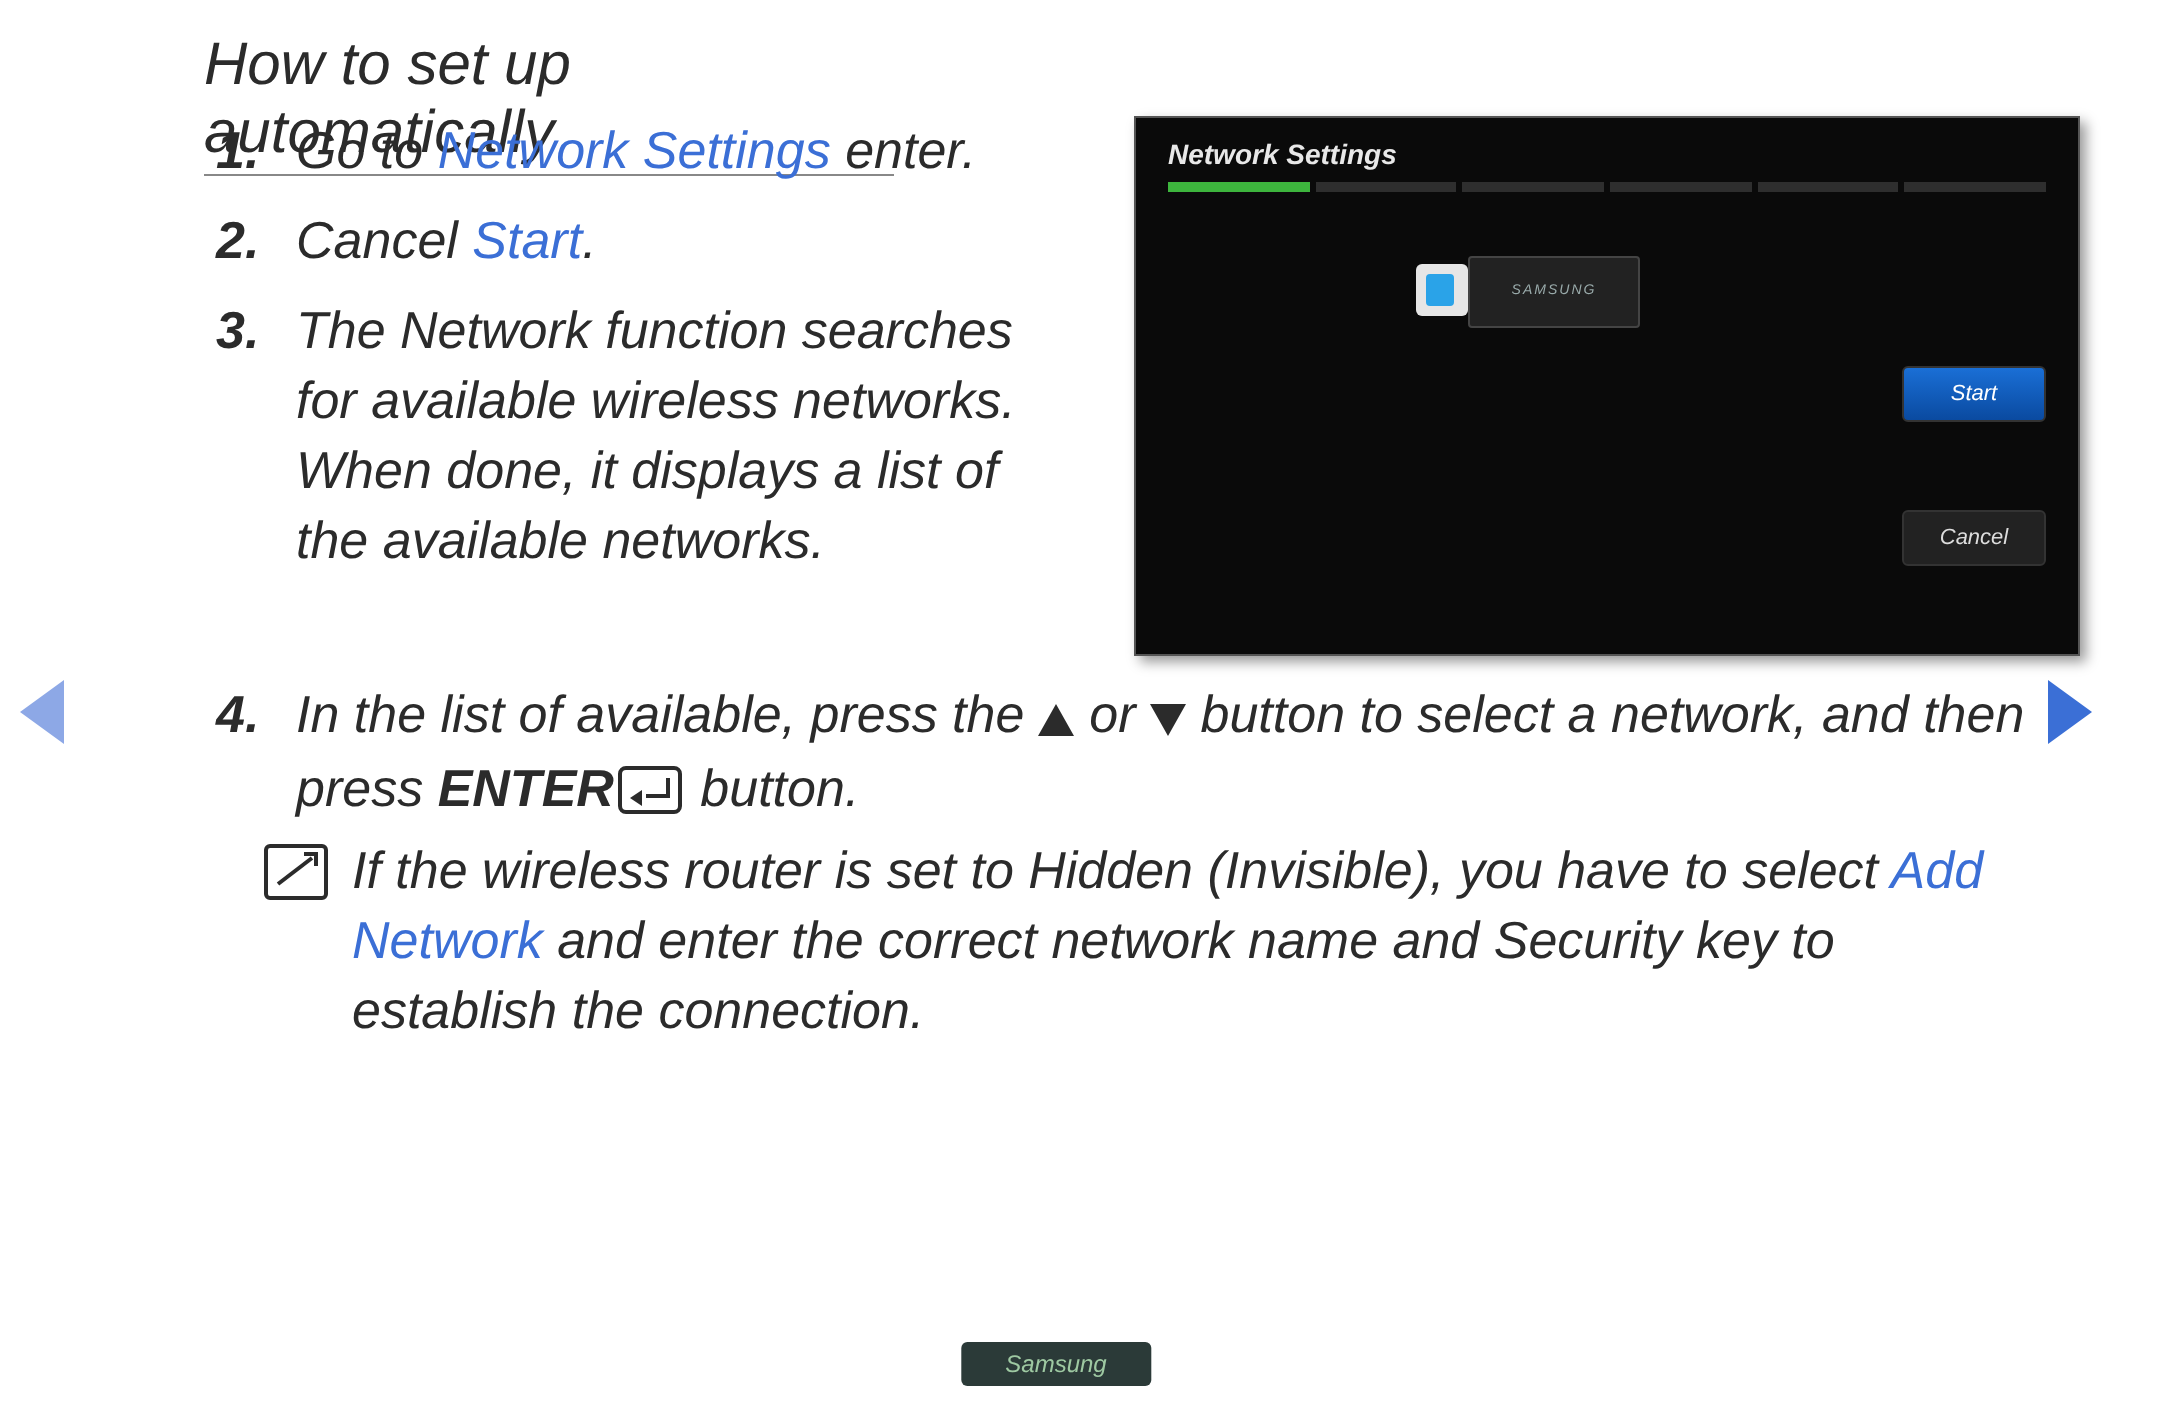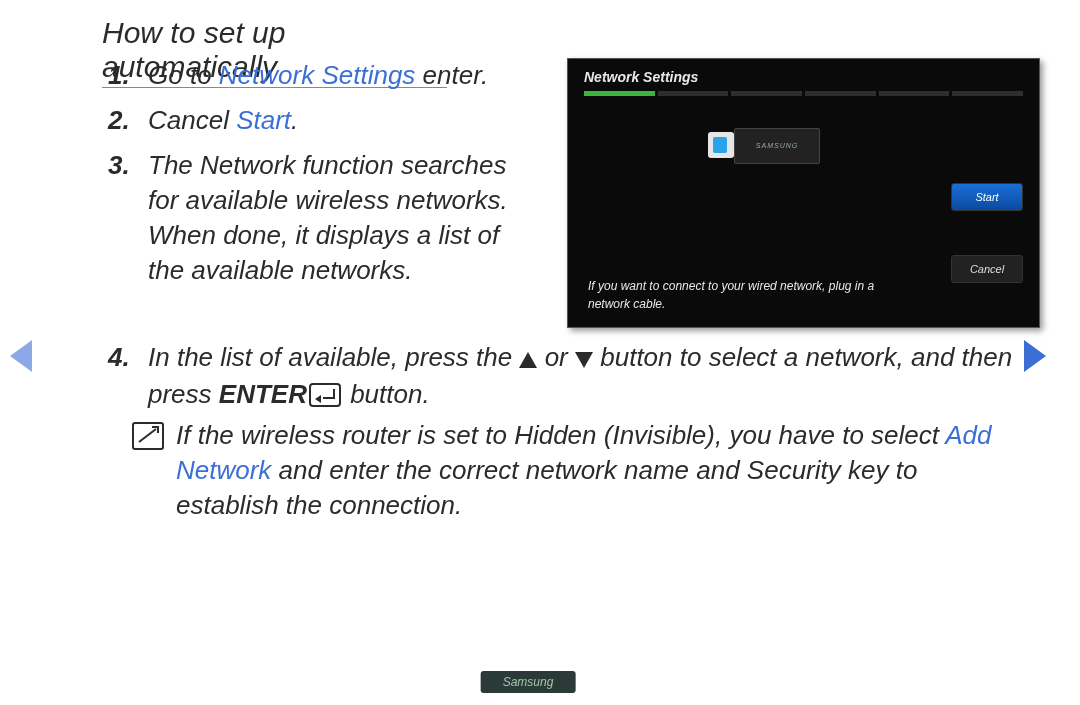--- a/index.html
+++ b/index.html
@@ -316,16 +316,15 @@
     <div class="panel-center">
       <div class="adapter">
         <div class="adapter-plug"></div>
         <div class="adapter-body">SAMSUNG</div>
       </div>
     </div>
     <div class="panel-buttons">
       <div class="pbtn start">Start</div>
       <div class="pbtn cancel">Cancel</div>
     </div>
-    <div class="panel-foot">If you want to connect to your wired network, plug in a network cable.</div>
   </div>
 
 </div>
 
 </body></html>

